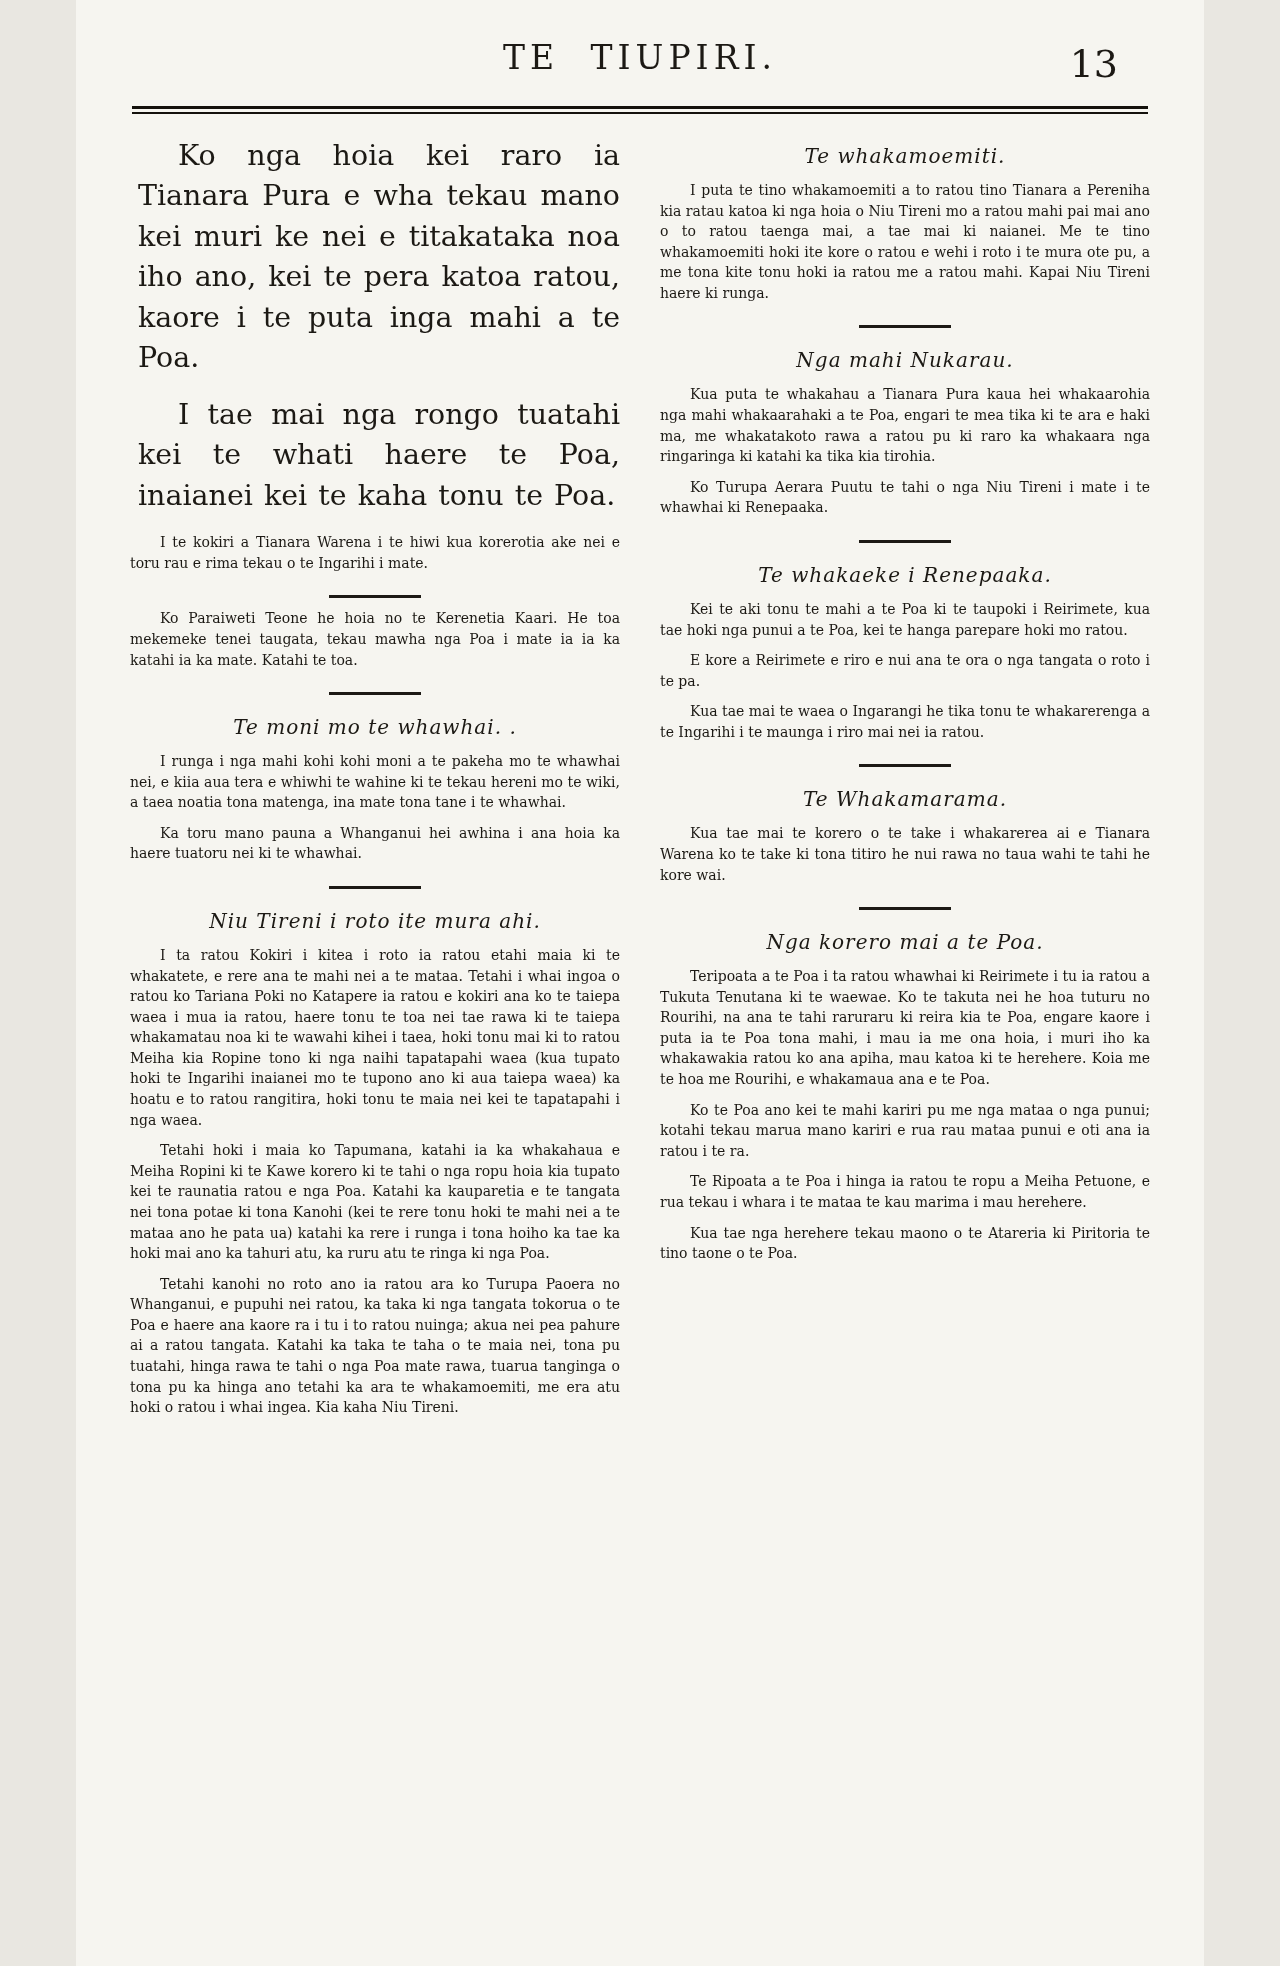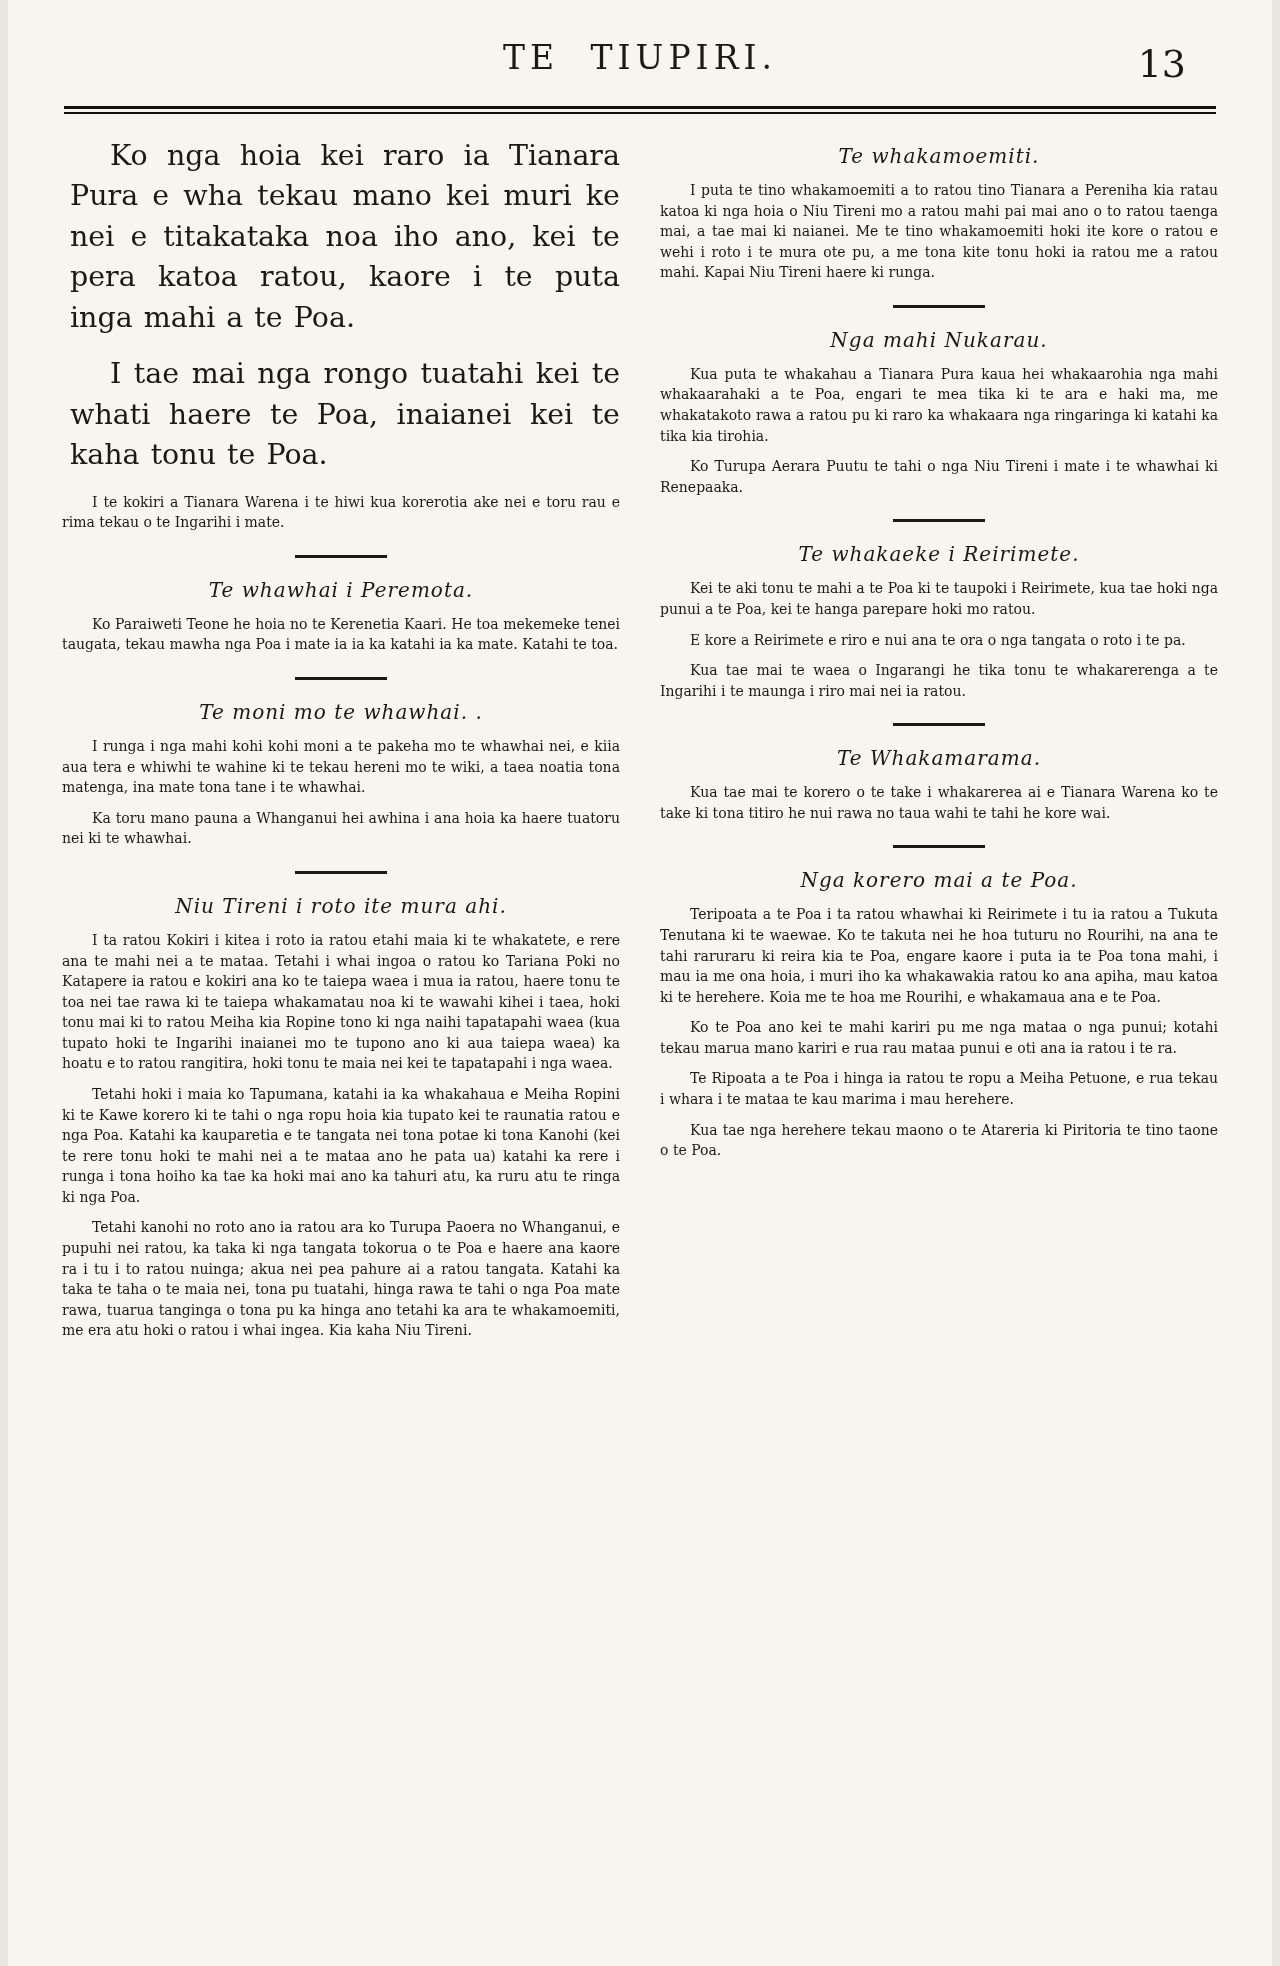--- a/index.html
+++ b/index.html
@@ -1,18 +1,18 @@
 <!DOCTYPE html>
 <html><head>
 <meta charset="utf-8">
 <style>
   html, body { margin: 0; padding: 0; background: #e9e7e1; }
   .page {
     position: relative;
-    width: 1264px;
+    width: 1128px;
     height: 1966px;
     margin: 0 auto;
     box-sizing: border-box;
     background: #f6f5f0;
     color: #1c1914;
     font-family: "DejaVu Serif", "Liberation Serif", serif;
     padding: 26px 54px 40px 54px;
     overflow: hidden;
   }
   .masthead { position: relative; text-align: center; height: 62px; }
@@ -76,41 +76,40 @@
     <span class="page-number">13</span>
   </div>
   <div class="double-rule"></div>
 
   <div class="columns">
     <div class="column">
         <p class="para-large">Ko nga hoia kei raro ia Tianara Pura e wha tekau mano kei muri ke nei e titakataka noa iho ano, kei te pera katoa ratou, kaore i te puta inga mahi a te Poa.</p>
         <p class="para-large">I tae mai nga rongo tuatahi kei te whati haere te Poa, inaianei kei te kaha tonu te Poa.</p>
         <p class="para">I te kokiri a Tianara Warena i te hiwi kua korerotia ake nei e toru rau e rima tekau o te Ingarihi i mate.</p>
         <div class="divider"></div>
-        <h2 class="article-heading">Te whawhai i Peremota.</h2>
         <p class="para">Ko Paraiweti Teone he hoia no te Kerenetia Kaari. He toa mekemeke tenei taugata, tekau mawha nga Poa i mate ia ia ka katahi ia ka mate. Katahi te toa.</p>
         <div class="divider"></div>
         <h2 class="article-heading">Te moni mo te whawhai. .</h2>
         <p class="para">I runga i nga mahi kohi kohi moni a te pakeha mo te whawhai nei, e kiia aua tera e whiwhi te wahine ki te tekau hereni mo te wiki, a taea noatia tona matenga, ina mate tona tane i te whawhai.</p>
         <p class="para">Ka toru mano pauna a Whanganui hei awhina i ana hoia ka haere tuatoru nei ki te whawhai.</p>
         <div class="divider"></div>
         <h2 class="article-heading">Niu Tireni i roto ite mura ahi.</h2>
         <p class="para">I ta ratou Kokiri i kitea i roto ia ratou etahi maia ki te whakatete, e rere ana te mahi nei a te mataa. Tetahi i whai ingoa o ratou ko Tariana Poki no Katapere ia ratou e kokiri ana ko te taiepa waea i mua ia ratou, haere tonu te toa nei tae rawa ki te taiepa whakamatau noa ki te wawahi kihei i taea, hoki tonu mai ki to ratou Meiha kia Ropine tono ki nga naihi tapatapahi waea (kua tupato hoki te Ingarihi inaianei mo te tupono ano ki aua taiepa waea) ka hoatu e to ratou rangitira, hoki tonu te maia nei kei te tapatapahi i nga waea.</p>
         <p class="para">Tetahi hoki i maia ko Tapumana, katahi ia ka whakahaua e Meiha Ropini ki te Kawe korero ki te tahi o nga ropu hoia kia tupato kei te raunatia ratou e nga Poa. Katahi ka kauparetia e te tangata nei tona potae ki tona Kanohi (kei te rere tonu hoki te mahi nei a te mataa ano he pata ua) katahi ka rere i runga i tona hoiho ka tae ka hoki mai ano ka tahuri atu, ka ruru atu te ringa ki nga Poa.</p>
         <p class="para">Tetahi kanohi no roto ano ia ratou ara ko Turupa Paoera no Whanganui, e pupuhi nei ratou, ka taka ki nga tangata tokorua o te Poa e haere ana kaore ra i tu i to ratou nuinga; akua nei pea pahure ai a ratou tangata. Katahi ka taka te taha o te maia nei, tona pu tuatahi, hinga rawa te tahi o nga Poa mate rawa, tuarua tanginga o tona pu ka hinga ano tetahi ka ara te whakamoemiti, me era atu hoki o ratou i whai ingea. Kia kaha Niu Tireni.</p>
       </div>
     <div class="column">
         <h2 class="article-heading">Te whakamoemiti.</h2>
         <p class="para">I puta te tino whakamoemiti a to ratou tino Tianara a Pereniha kia ratau katoa ki nga hoia o Niu Tireni mo a ratou mahi pai mai ano o to ratou taenga mai, a tae mai ki naianei. Me te tino whakamoemiti hoki ite kore o ratou e wehi i roto i te mura ote pu, a me tona kite tonu hoki ia ratou me a ratou mahi. Kapai Niu Tireni haere ki runga.</p>
         <div class="divider"></div>
         <h2 class="article-heading">Nga mahi Nukarau.</h2>
         <p class="para">Kua puta te whakahau a Tianara Pura kaua hei whakaarohia nga mahi whakaarahaki a te Poa, engari te mea tika ki te ara e haki ma, me whakatakoto rawa a ratou pu ki raro ka whakaara nga ringaringa ki katahi ka tika kia tirohia.</p>
         <p class="para">Ko Turupa Aerara Puutu te tahi o nga Niu Tireni i mate i te whawhai ki Renepaaka.</p>
         <div class="divider"></div>
-        <h2 class="article-heading">Te whakaeke i Reirimete.</h2>
+        <h2 class="article-heading">Te whakaeke i Renepaaka.</h2>
         <p class="para">Kei te aki tonu te mahi a te Poa ki te taupoki i Reirimete, kua tae hoki nga punui a te Poa, kei te hanga parepare hoki mo ratou.</p>
         <p class="para">E kore a Reirimete e riro e nui ana te ora o nga tangata o roto i te pa.</p>
         <p class="para">Kua tae mai te waea o Ingarangi he tika tonu te whakarerenga a te Ingarihi i te maunga i riro mai nei ia ratou.</p>
         <div class="divider"></div>
         <h2 class="article-heading">Te Whakamarama.</h2>
         <p class="para">Kua tae mai te korero o te take i whakarerea ai e Tianara Warena ko te take ki tona titiro he nui rawa no taua wahi te tahi he kore wai.</p>
         <div class="divider"></div>
         <h2 class="article-heading">Nga korero mai a te Poa.</h2>
         <p class="para">Teripoata a te Poa i ta ratou whawhai ki Reirimete i tu ia ratou a Tukuta Tenutana ki te waewae. Ko te takuta nei he hoa tuturu no Rourihi, na ana te tahi raruraru ki reira kia te Poa, engare kaore i puta ia te Poa tona mahi, i mau ia me ona hoia, i muri iho ka whakawakia ratou ko ana apiha, mau katoa ki te herehere. Koia me te hoa me Rourihi, e whakamaua ana e te Poa.</p>
         <p class="para">Ko te Poa ano kei te mahi kariri pu me nga mataa o nga punui; kotahi tekau marua mano kariri e rua rau mataa punui e oti ana ia ratou i te ra.</p>

